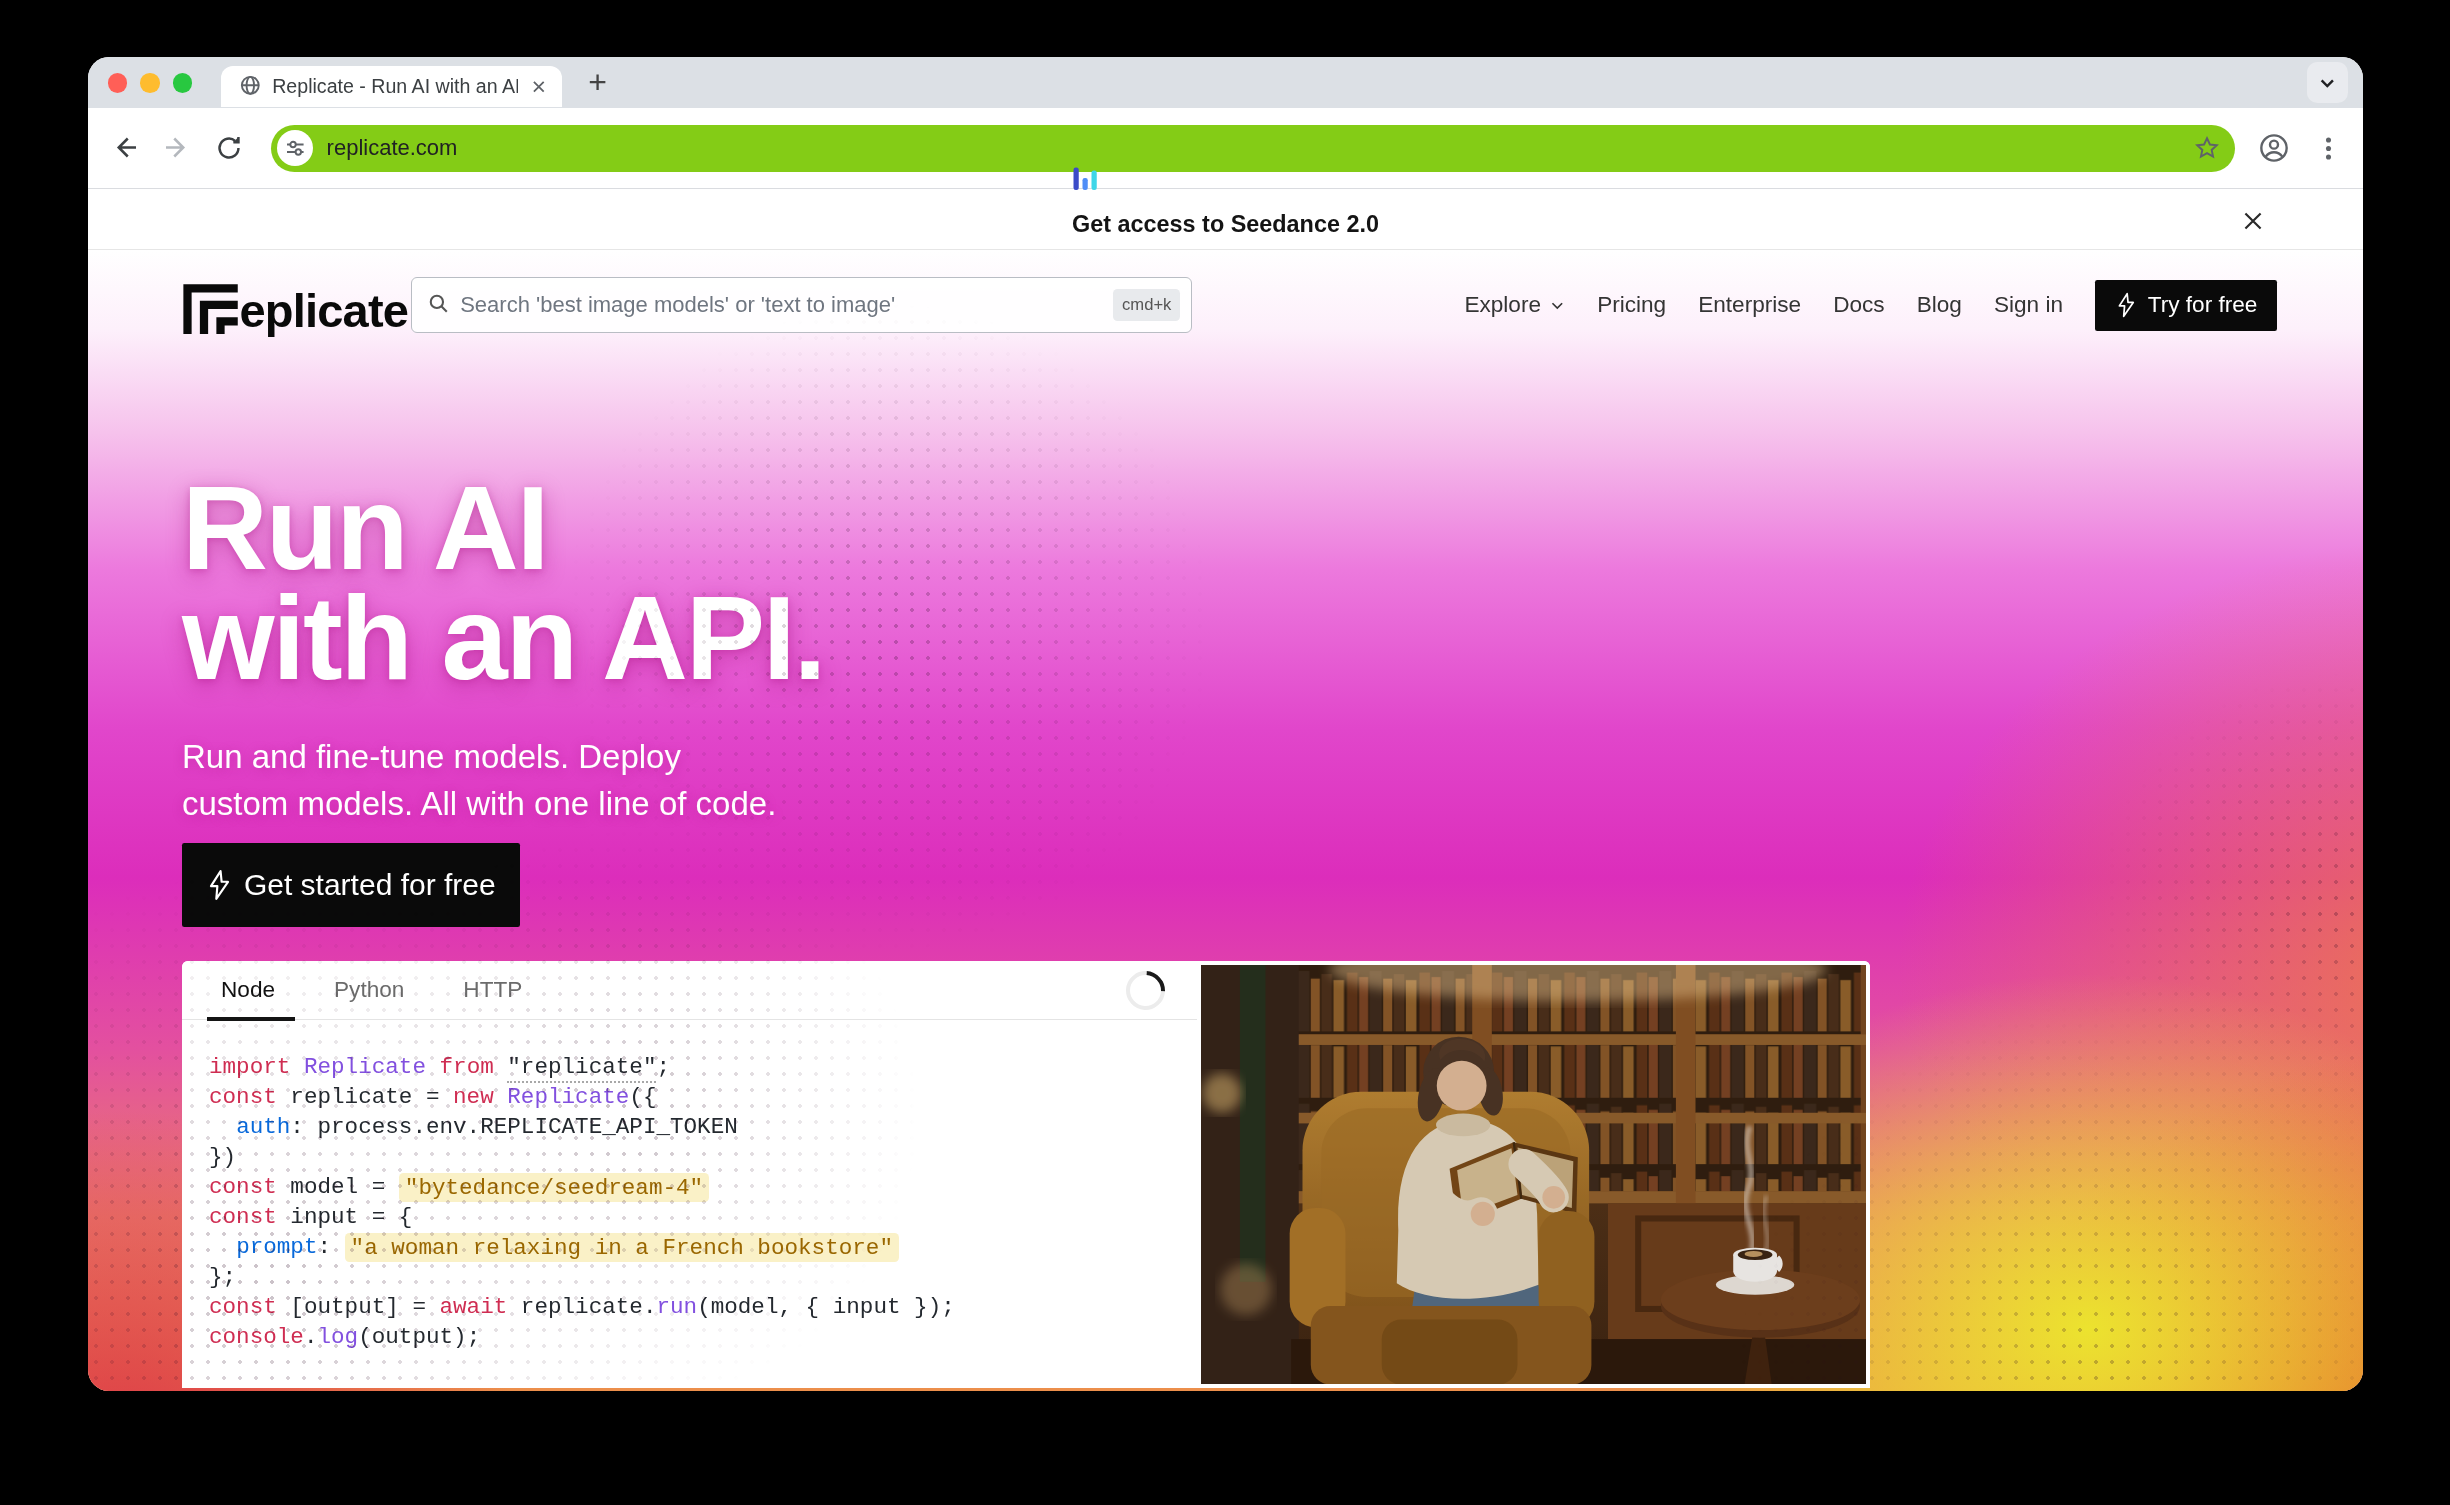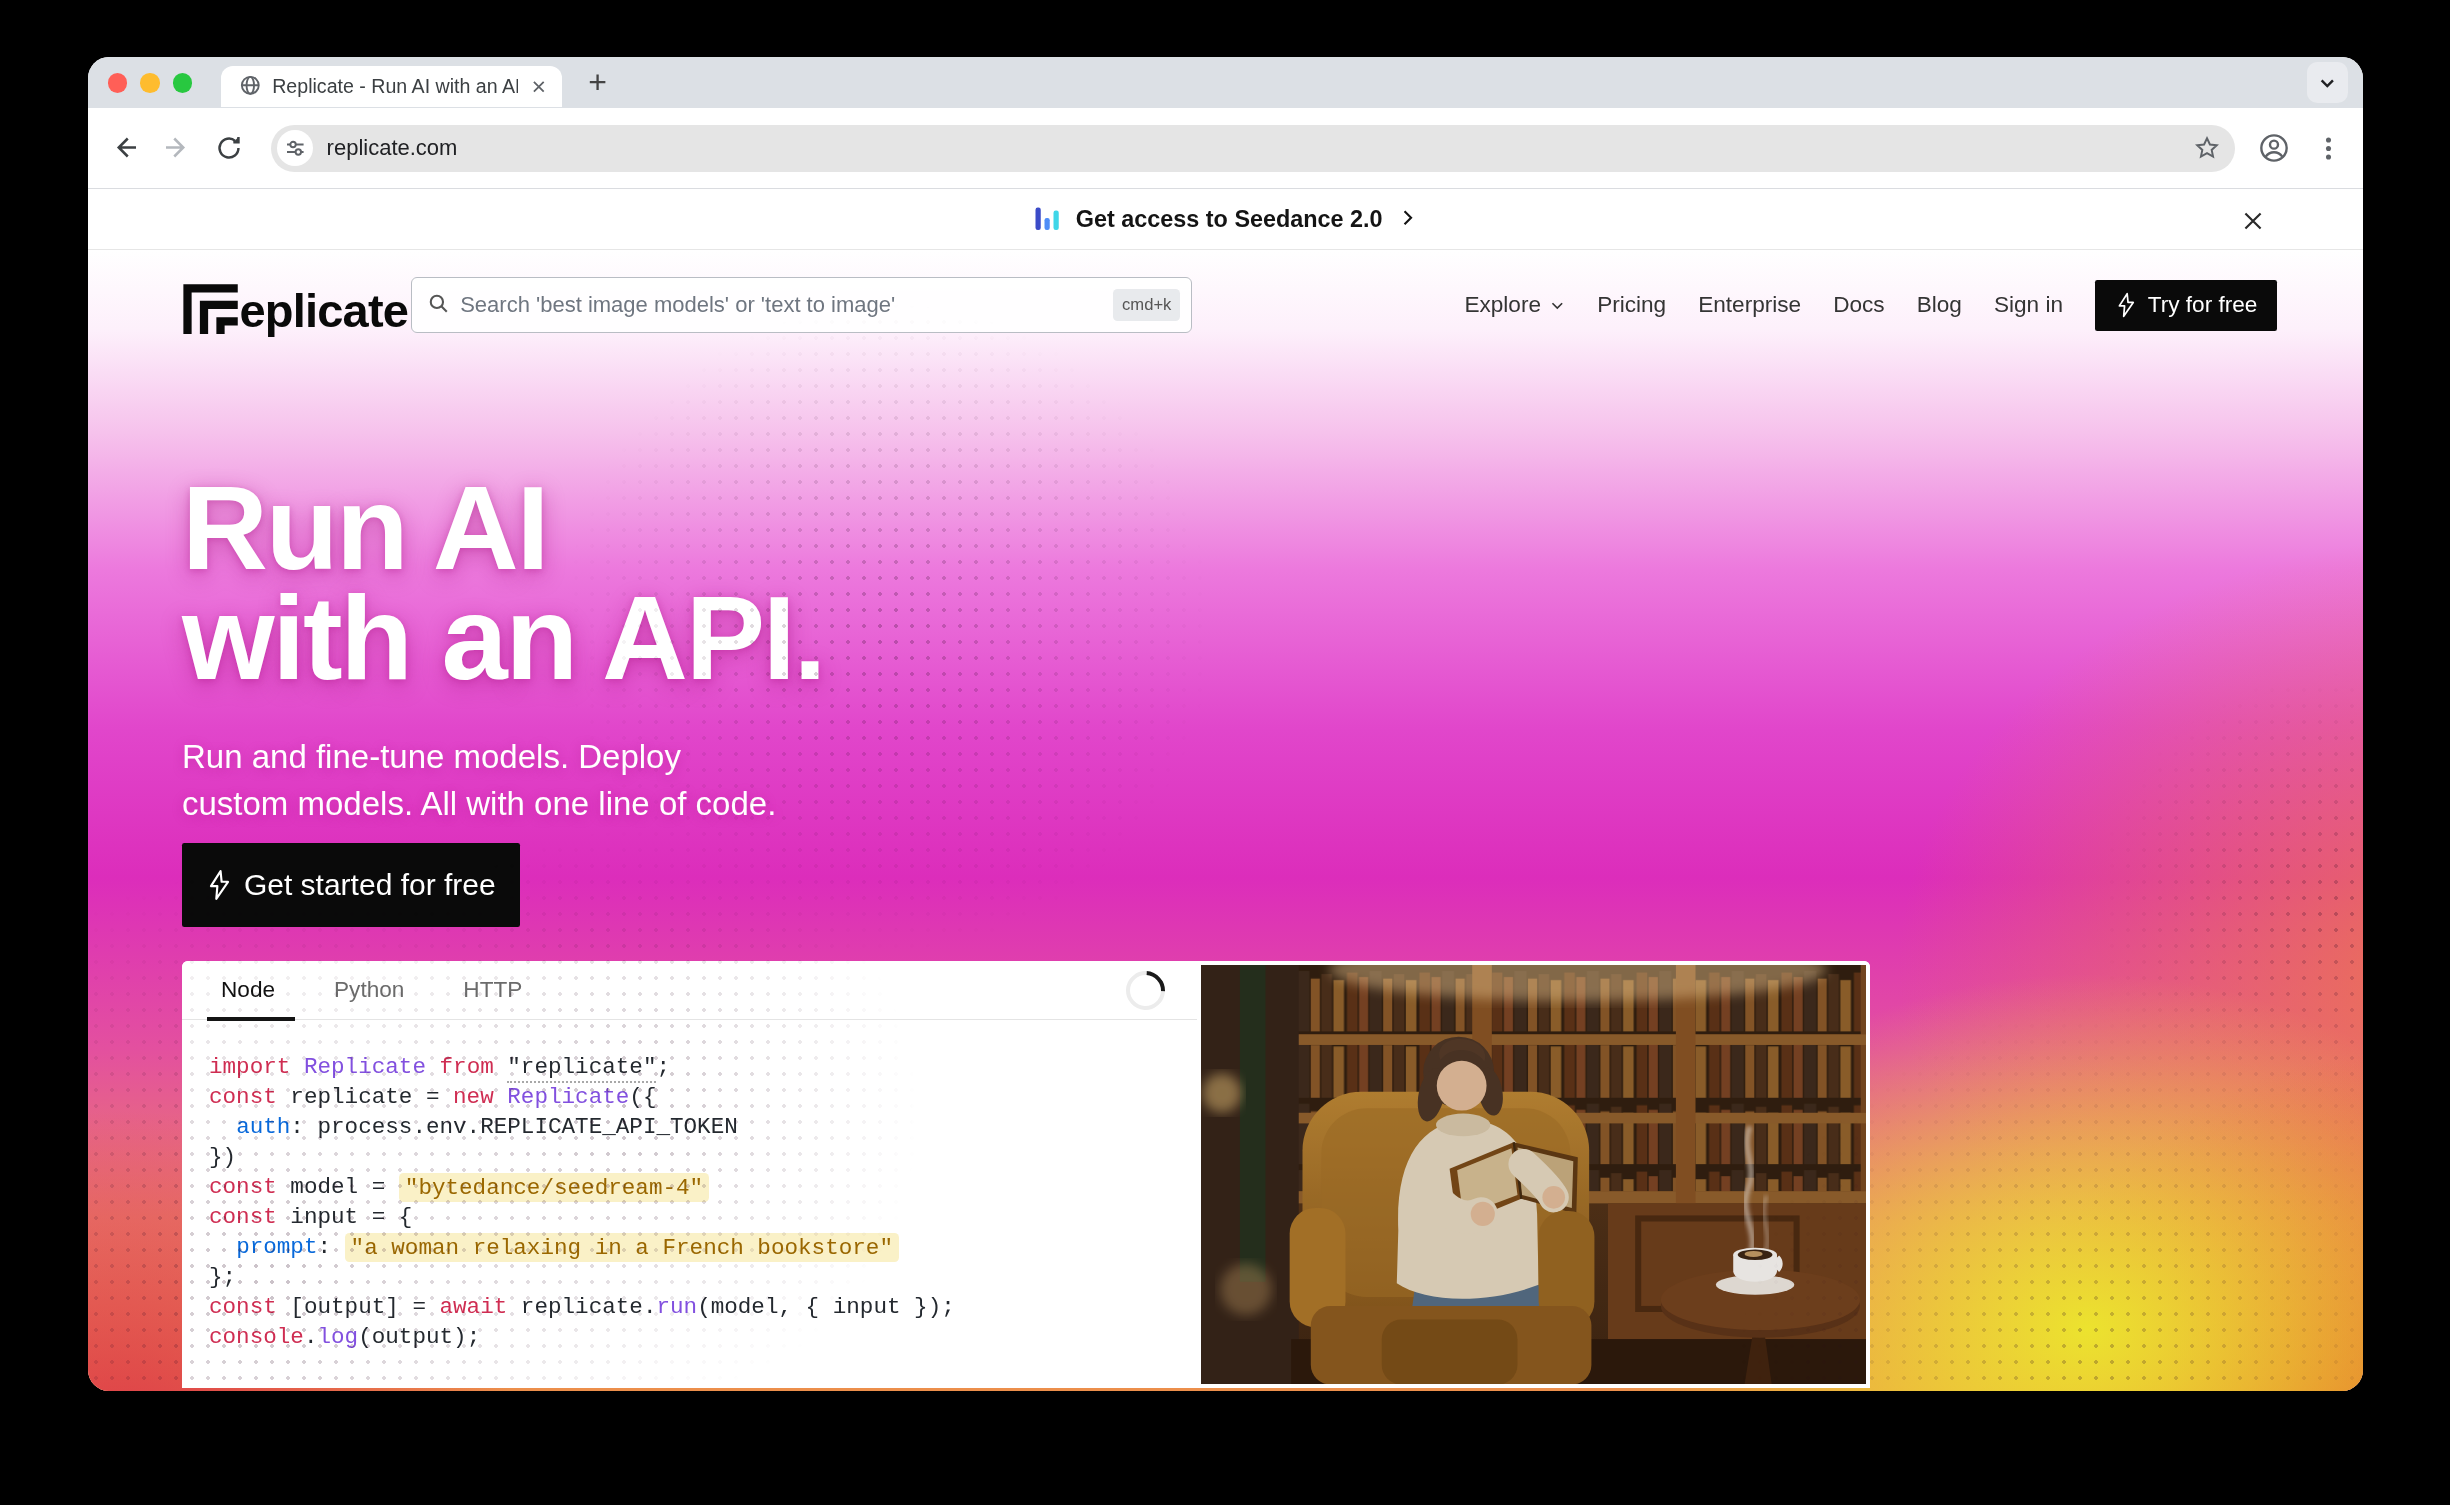--- a/index.html
+++ b/index.html
@@ -20,31 +20,31 @@
   .tab-title { font-size:19.6px; color:#3c4043; white-space:nowrap; overflow:hidden; flex:1; margin:0 10.6px; }
   .icon-btn { display:flex; align-items:center; justify-content:center; cursor:pointer; }
   .newtab { position:absolute; left:492px; top:7.5px; width:35px; height:35px; font-size:32px;
     color:#444; font-weight:300; line-height:1; }
   .strip-chevron { position:absolute; right:15px; top:5.3px; width:41px; height:41px;
     border-radius:10.6px; background:#e9ebef; }
 
   
   .toolbar { position:relative; height:80px; background:#fff; }
   .nav-arrow { position:absolute; top:23.4px; width:33px; height:33px; }
-  .addr { position:absolute; left:183px; top:16.6px; width:1964px; height:47px; background:#e5e5e5;
+  .addr { position:absolute; left:183px; top:16.6px; width:1964px; height:47px; background:#84cc16;
     border-radius:23.4px; display:flex; align-items:center; padding:0 15px 0 6px; cursor:text; }
   .site-info { width:36px; height:36px; background:#fff; border-radius:50%; display:flex;
     align-items:center; justify-content:center; }
   .url { font-size:22px; color:#202124; margin-left:13.6px; flex:1; }
   .tool-right { position:absolute; top:22px; width:36px; height:36px; }
 
   
   .banner { position:relative; height:62px; background:#fff; border-top:0.8px solid #dadce0;
     border-bottom:0.8px solid #e6e6e6; display:flex; align-items:center; justify-content:center; }
-  .banner-inner { display:flex; align-items:center; gap:15px; cursor:pointer; }
+  .banner-inner { display:flex; align-items:flex-start; gap:15px; cursor:pointer;flex-direction:column; }
   .banner-text { font-size:23.4px; font-weight:bold; color:#141414; }
   .banner-close { position:absolute; right:97px; top:18px; width:27px; height:27px; }
 
   
   .page { position:relative; height:1141px; overflow:hidden;
     background:
       radial-gradient(754px 573px at 1999px 1079px, rgba(236,231,45,.96) 0%, rgba(236,231,45,0) 62%),
       radial-gradient(717px 717px at 2323px 1245px, rgba(226,82,36,.92) 0%, rgba(226,82,36,0) 62%),
       radial-gradient(679px 641px at 30px 1245px, rgba(218,40,72,.95) 0%, rgba(218,40,72,0) 60%),
       radial-gradient(943px 717px at 2376px 717px, rgba(238,128,58,.8) 0%, rgba(238,128,58,0) 60%),

